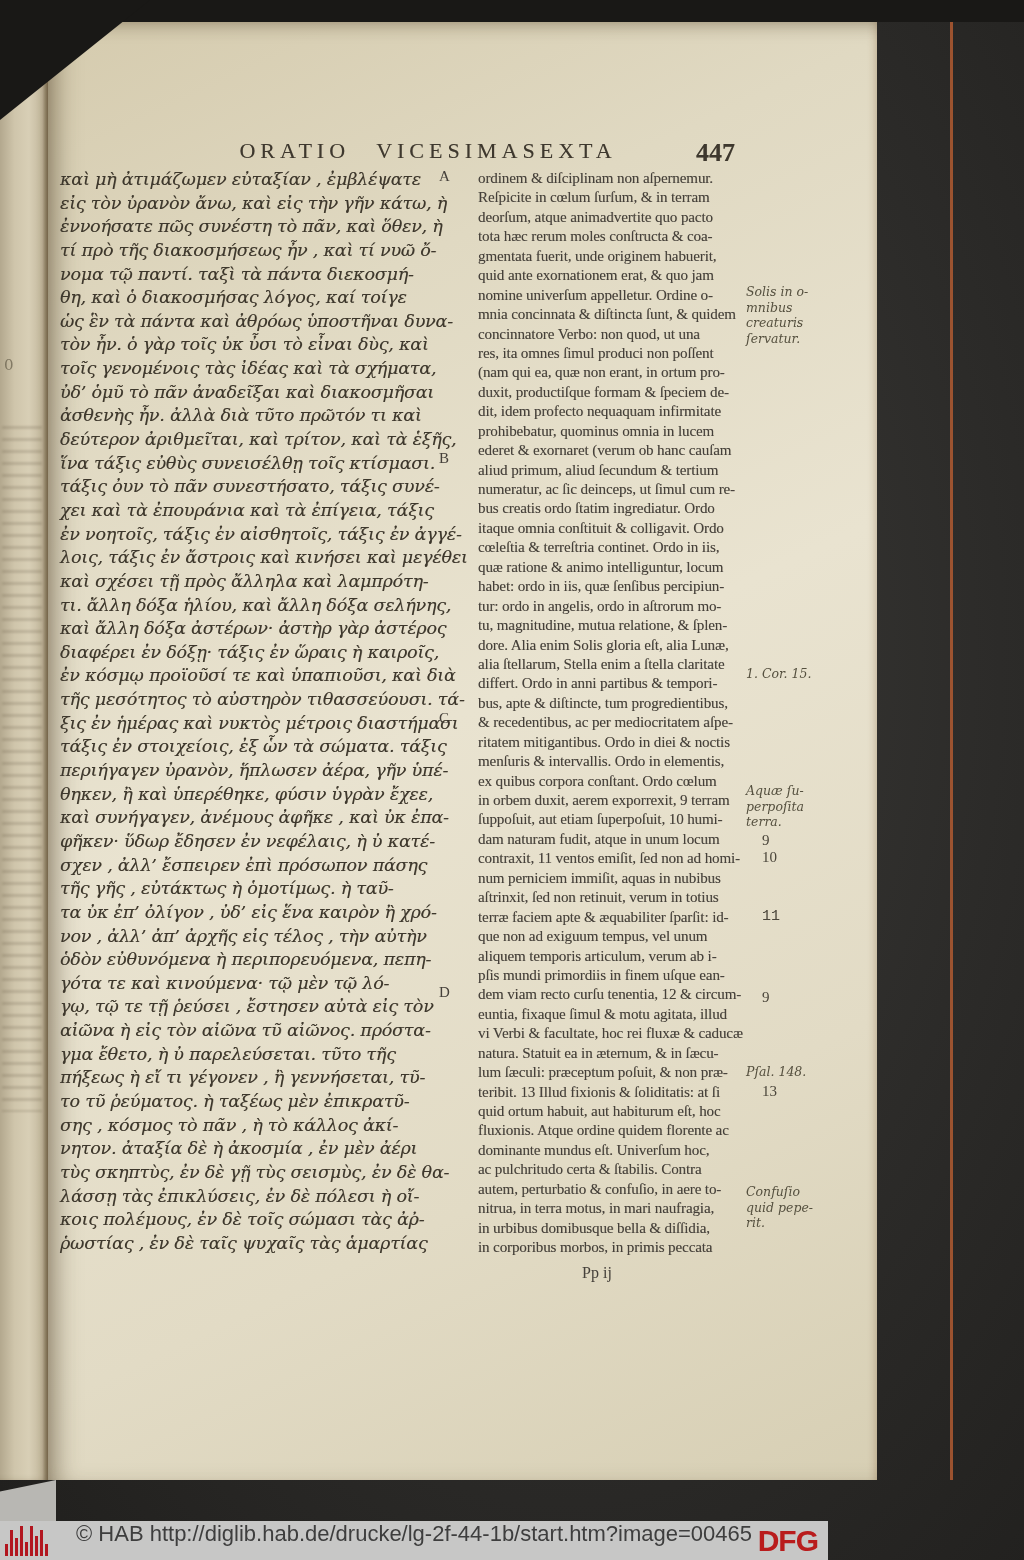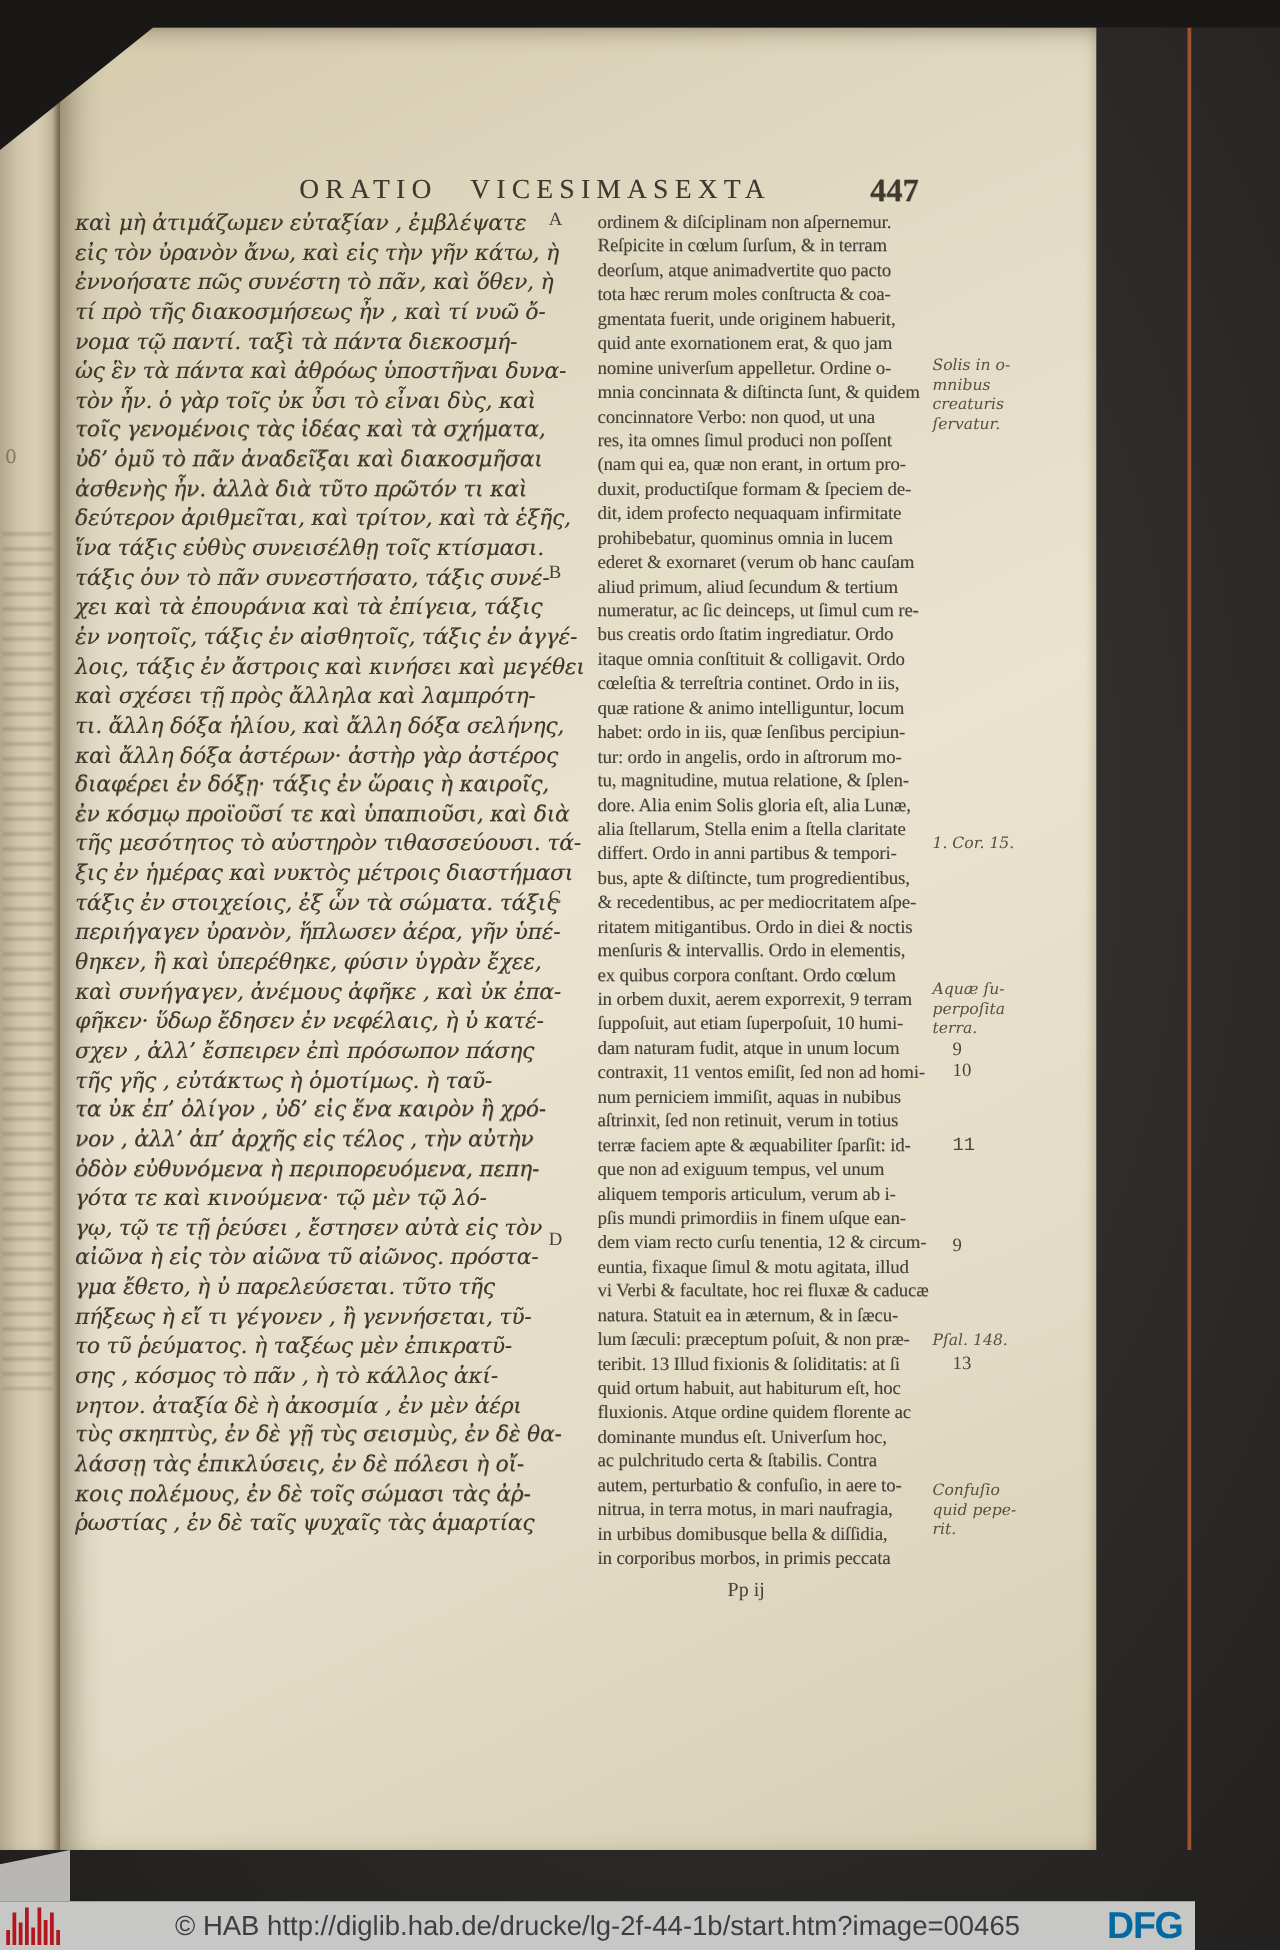--- a/index.html
+++ b/index.html
@@ -53,37 +53,37 @@
 
   .marker{position:absolute;left:391px;width:16px;font-size:15px;color:#45403a;
     font-family:"Liberation Serif",serif;}
 
   .margin-note{position:absolute;left:698px;width:200px;font-family:"DejaVu Serif",serif;
     font-style:italic;font-size:12.5px;line-height:15.5px;color:#55503f;}
   .margin-note.number{font-style:normal;font-size:15px;padding-left:16px;color:#4a453a;
     font-family:"Liberation Serif",serif;}
 
   
-  .footer{position:absolute;left:0;top:1521px;width:956px;height:39px;background:#c7c7c6;
-    display:flex;align-items:center;}
+  .footer{position:absolute;left:0;top:1521px;width:828px;height:39px;background:#c7c7c6;
+    display:flex;align-items:flex-start;}
   .hab-logo{position:absolute;left:5px;bottom:4px;display:flex;align-items:flex-end;height:30px;}
   .hab-logo span{display:inline-block;width:3px;margin-right:2px;background:#b2161f;}
   .hab-logo span:nth-child(1){height:12px}
   .hab-logo span:nth-child(2){height:26px}
   .hab-logo span:nth-child(3){height:18px}
   .hab-logo span:nth-child(4){height:30px}
   .hab-logo span:nth-child(5){height:14px}
   .hab-logo span:nth-child(6){height:30px}
   .hab-logo span:nth-child(7){height:20px}
   .hab-logo span:nth-child(8){height:26px}
   .hab-logo span:nth-child(9){height:12px}
   .footer-text{width:100%;text-align:center;font-family:"Liberation Sans",sans-serif;
     font-size:22px;color:#3e3e3e;}
   .dfg-logo{position:absolute;right:10px;top:3px;font-family:"Liberation Sans",sans-serif;
-    font-weight:800;font-size:30px;letter-spacing:-1px;color:#0369a1;}
+    font-weight:800;font-size:30px;letter-spacing:-1px;color:#b91c1c;}
 </style>
 </head>
 <body>
 
 <div class="screen">
 
   <div class="left-edges">
     <div class="showthrough"></div>
     <div class="edge-mark">0</div>
   </div>
@@ -91,20 +91,21 @@
   <div class="page">
     <div class="running-head ink">ORATIO VICESIMASEXTA</div>
     <div class="page-number ink">447</div>
 
     <div class="greek-col">
         <div class="gline">καὶ μὴ ἀτιμάζωμεν εὐταξίαν , ἐμβλέψατε</div>
         <div class="gline">εἰς τὸν ὐρανὸν ἄνω, καὶ εἰς τὴν γῆν κάτω, ὴ</div>
         <div class="gline">ἐννοήσατε πῶς συνέστη τὸ πᾶν, καὶ ὅθεν, ὴ</div>
         <div class="gline">τί πρὸ τῆς διακοσμήσεως ἦν , καὶ τί νυῶ ὄ-</div>
         <div class="gline">νομα τῷ παντί.   ταξὶ τὰ πάντα διεκοσμή-</div>
+        <div class="gline">θη, καὶ ὁ διακοσμήσας λόγος, καί τοίγε</div>
         <div class="gline">ὡς ἓν τὰ πάντα καὶ ἀθρόως ὑποστῆναι δυνα-</div>
         <div class="gline">τὸν ἦν.   ὁ γὰρ τοῖς ὐκ ὖσι τὸ εἶναι δὺς, καὶ</div>
         <div class="gline">τοῖς γενομένοις τὰς ἰδέας καὶ τὰ σχήματα,</div>
         <div class="gline">ὐδ’ ὁμῦ τὸ πᾶν ἀναδεῖξαι καὶ διακοσμῆσαι</div>
         <div class="gline">ἀσθενὴς ἦν.   ἀλλὰ διὰ τῦτο πρῶτόν τι καὶ</div>
         <div class="gline">δεύτερον ἀριθμεῖται, καὶ τρίτον, καὶ τὰ ἑξῆς,</div>
         <div class="gline">ἵνα τάξις εὐθὺς συνεισέλθῃ τοῖς κτίσμασι.</div>
         <div class="gline">τάξις ὀυν τὸ πᾶν συνεστήσατο, τάξις συνέ-</div>
         <div class="gline">χει καὶ τὰ ἐπουράνια καὶ τὰ ἐπίγεια, τάξις</div>
         <div class="gline">ἐν νοητοῖς, τάξις ἐν αἰσθητοῖς, τάξις ἐν ἀγγέ-</div>

